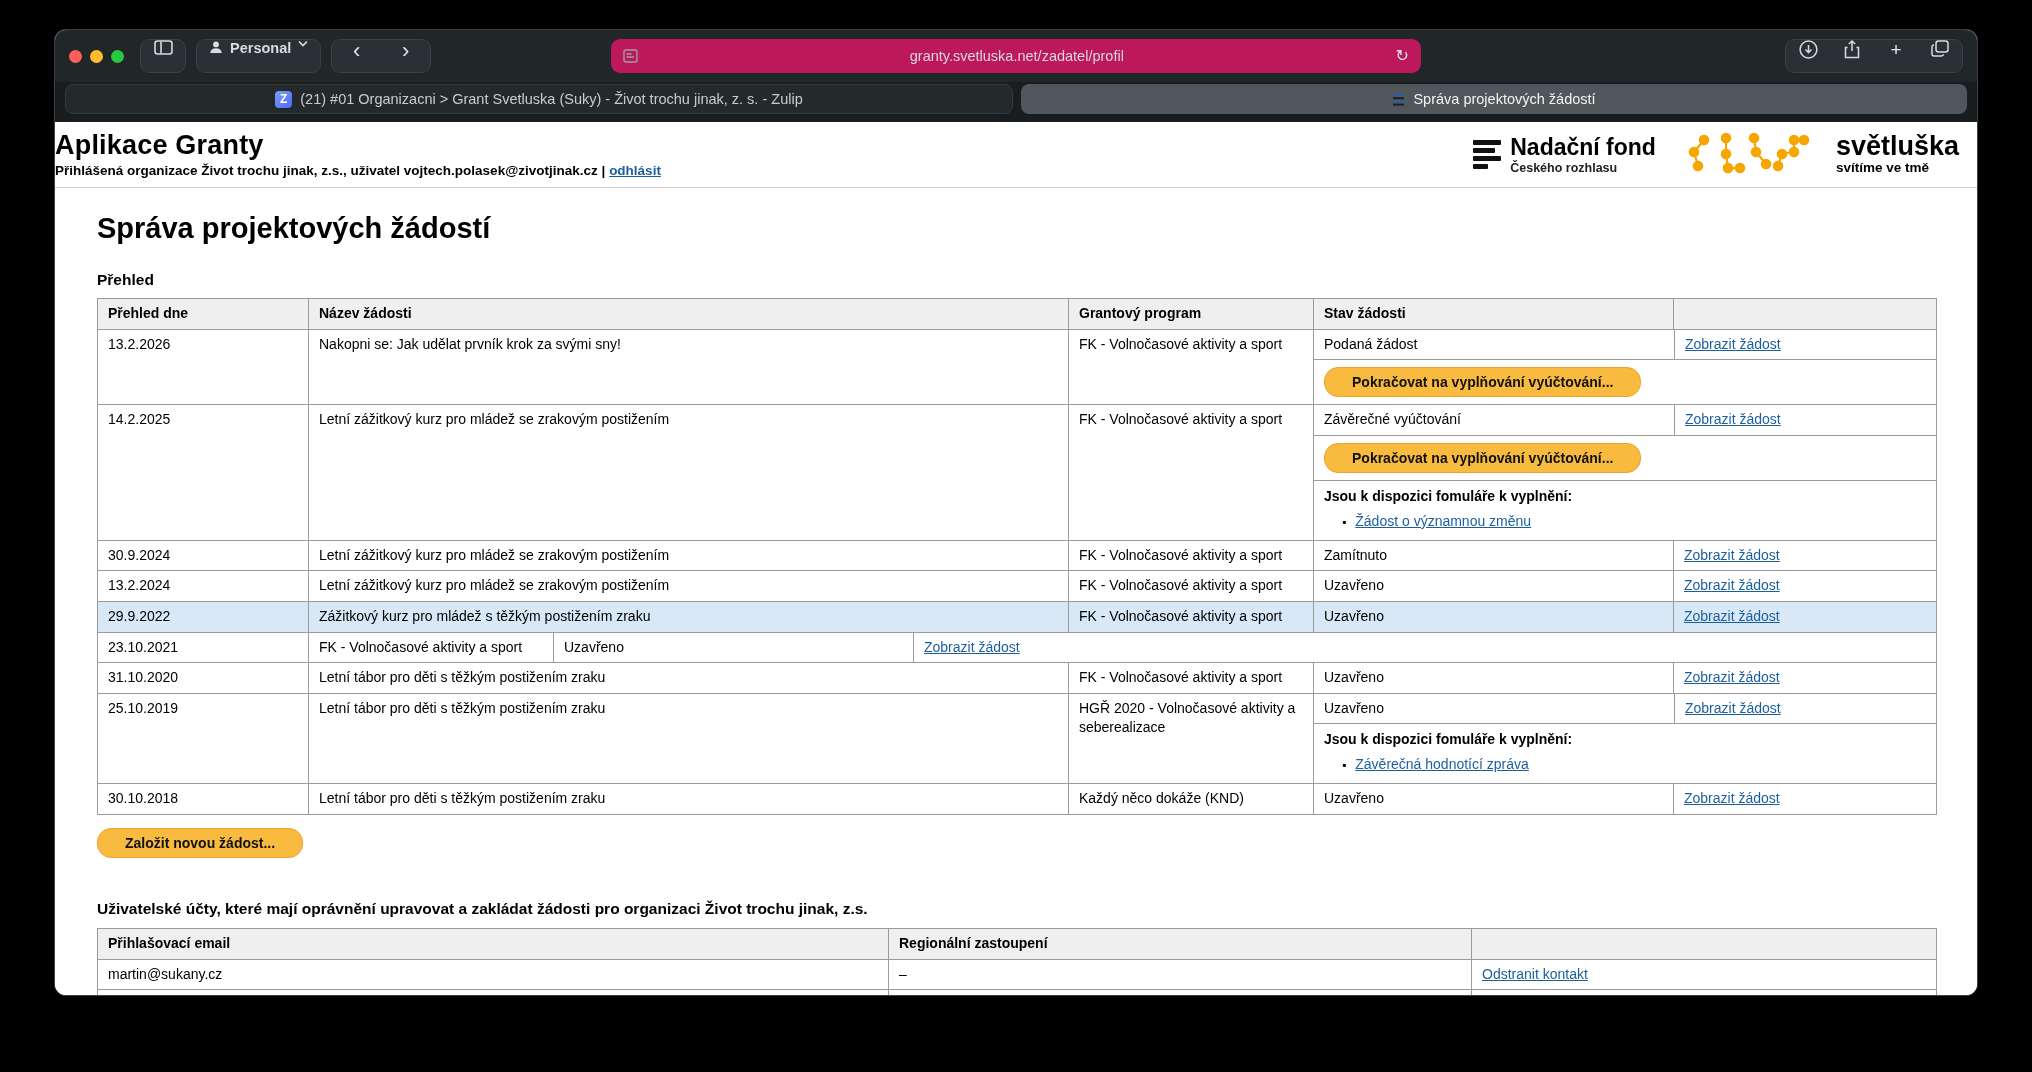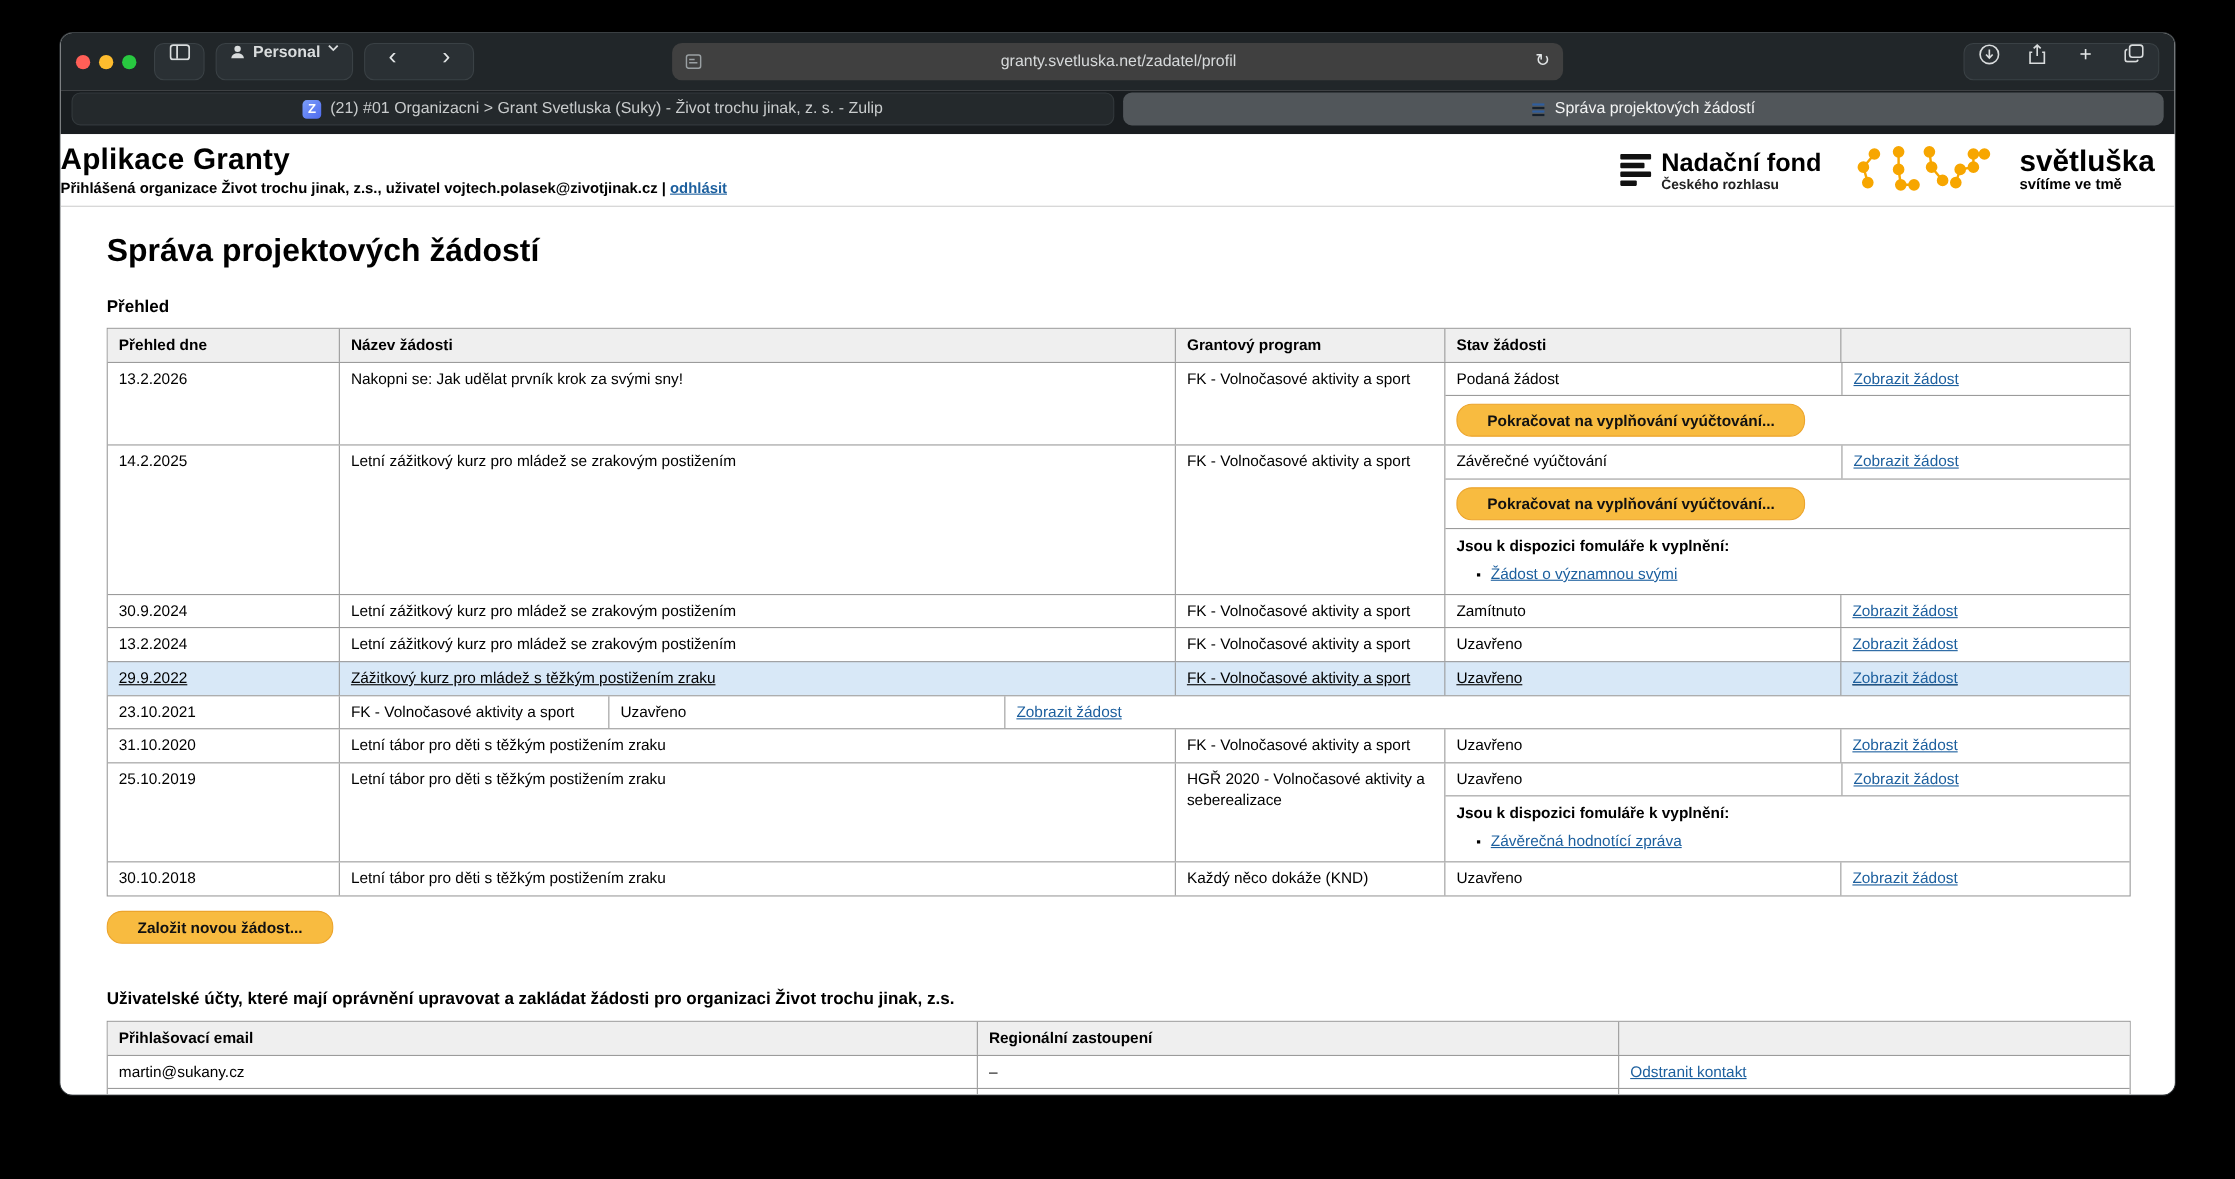--- a/index.html
+++ b/index.html
@@ -14,21 +14,21 @@
   .toolbar { position:relative; height:52px; background:#212629; display:flex; align-items:center; padding:0 14px; flex:0 0 auto; }
   .lights { display:flex; gap:8px; margin-right:16px; }
   .light { width:13px; height:13px; border-radius:50%; }
   .light.red{background:#ff5f57;} .light.yellow{background:#febc2e;} .light.green{background:#28c840;}
   .pill { background:#2a3034; border:1px solid #3a4145; border-radius:9px; height:34px; display:flex; align-items:flex-start; justify-content:center; color:#d9dcdd; }
   .iconbtn { width:46px; cursor:default; }
   .profile { padding:0 12px; gap:7px; margin-left:10px; font-size:14.5px; font-weight:600; }
   .navpill { width:100px; margin-left:10px; gap:0; }
   .navpill span { flex:1; text-align:center; font-size:22px; line-height:1; color:#e3e6e7; padding-bottom:3px; }
   .urlbar { position:absolute; left:50%; top:9px; transform:translateX(-50%); width:810px; height:34px;
-    background:#404040; border-radius:9px; display:flex; align-items:center; padding:0 12px; color:#d6d9da; }
+    background:#be185d; border-radius:9px; display:flex; align-items:center; padding:0 12px; color:#d6d9da; }
   .urlbar .url { flex:1; text-align:center; font-size:14.5px; }
   .rightgroup { margin-left:auto; width:178px; gap:0; }
   .rightgroup > * { flex:1; display:flex; align-items:center; justify-content:center; }
   .glyph { font-size:19px; color:#e3e6e7; line-height:1; }
   svg.cicon { display:block; }
 
   
   .tabbar { height:40px; background:#191d20; display:flex; gap:8px; padding:2px 10px 8px 10px; flex:0 0 auto; }
   .tab { flex:1; border-radius:8px; display:flex; align-items:center; justify-content:center; gap:8px;
     font-size:14.5px; overflow:hidden; white-space:nowrap; }
@@ -67,21 +67,21 @@
   .col-date{ width:210px; flex:0 0 auto; }
   .col-name{ width:760px; flex:0 0 auto; }
   .col-prog{ width:245px; flex:0 0 auto; }
   .col-stat{ width:360px; flex:0 0 auto; }
   .col-act { flex:1; }
   .rright { flex:1; display:flex; flex-direction:column; }
   .subrow { display:flex; }
   .subrow + .subrow { border-top:1px solid #9b9b9b; }
   .subrow .col-stat + .col-act { border-left:1px solid #9b9b9b; }
   .band { padding:7px 10px; }
-  .hl { background:#d8e8f7;text-decoration:underline; }
+  .hl { background:#d8e8f7; }
   a.lnk { color:#1c5f9e; text-decoration:underline; cursor:pointer; }
 
   .btn-orange { background:#f8bb40; border:1px solid #eca42c; border-radius:14px; padding:6px 27px;
     font-size:14px; font-weight:700; font-family:inherit; color:#111; cursor:pointer; }
   .formslabel { font-weight:bold; }
   ul.forms { list-style:none; margin:9px 0 4px 18px; }
   ul.forms li::before { content:"▪"; margin-right:9px; font-size:12px; }
 
   .newreq { margin:13px 0 0 0; }
   .usershead { font-size:15.5px; font-weight:bold; margin:42px 0 10px 0; }
@@ -266,21 +266,21 @@
               <div class="c col-stat">Závěrečné vyúčtování</div>
               <div class="c col-act"><a class="lnk">Zobrazit žádost</a></div>
             </div>
             <div class="subrow">
                 <div class="band"><button class="btn-orange">Pokračovat na vyplňování vyúčtování...</button></div>
               </div>
             <div class="subrow">
                 <div class="band">
               <div class="formslabel">Jsou k dispozici fomuláře k vyplnění:</div>
               <ul class="forms">
-                    <li><a class="lnk">Žádost o významnou svými</a></li>
+                    <li><a class="lnk">Žádost o významnou změnu</a></li>
                   </ul>
             </div>
               </div>
           </div>
         </div>
 
         <div class="trow">
           <div class="c col-date">30.9.2024</div>
           <div class="c col-name">Letní zážitkový kurz pro mládež se zrakovým postižením</div>
           <div class="c col-prog">FK - Volnočasové aktivity a sport</div>

